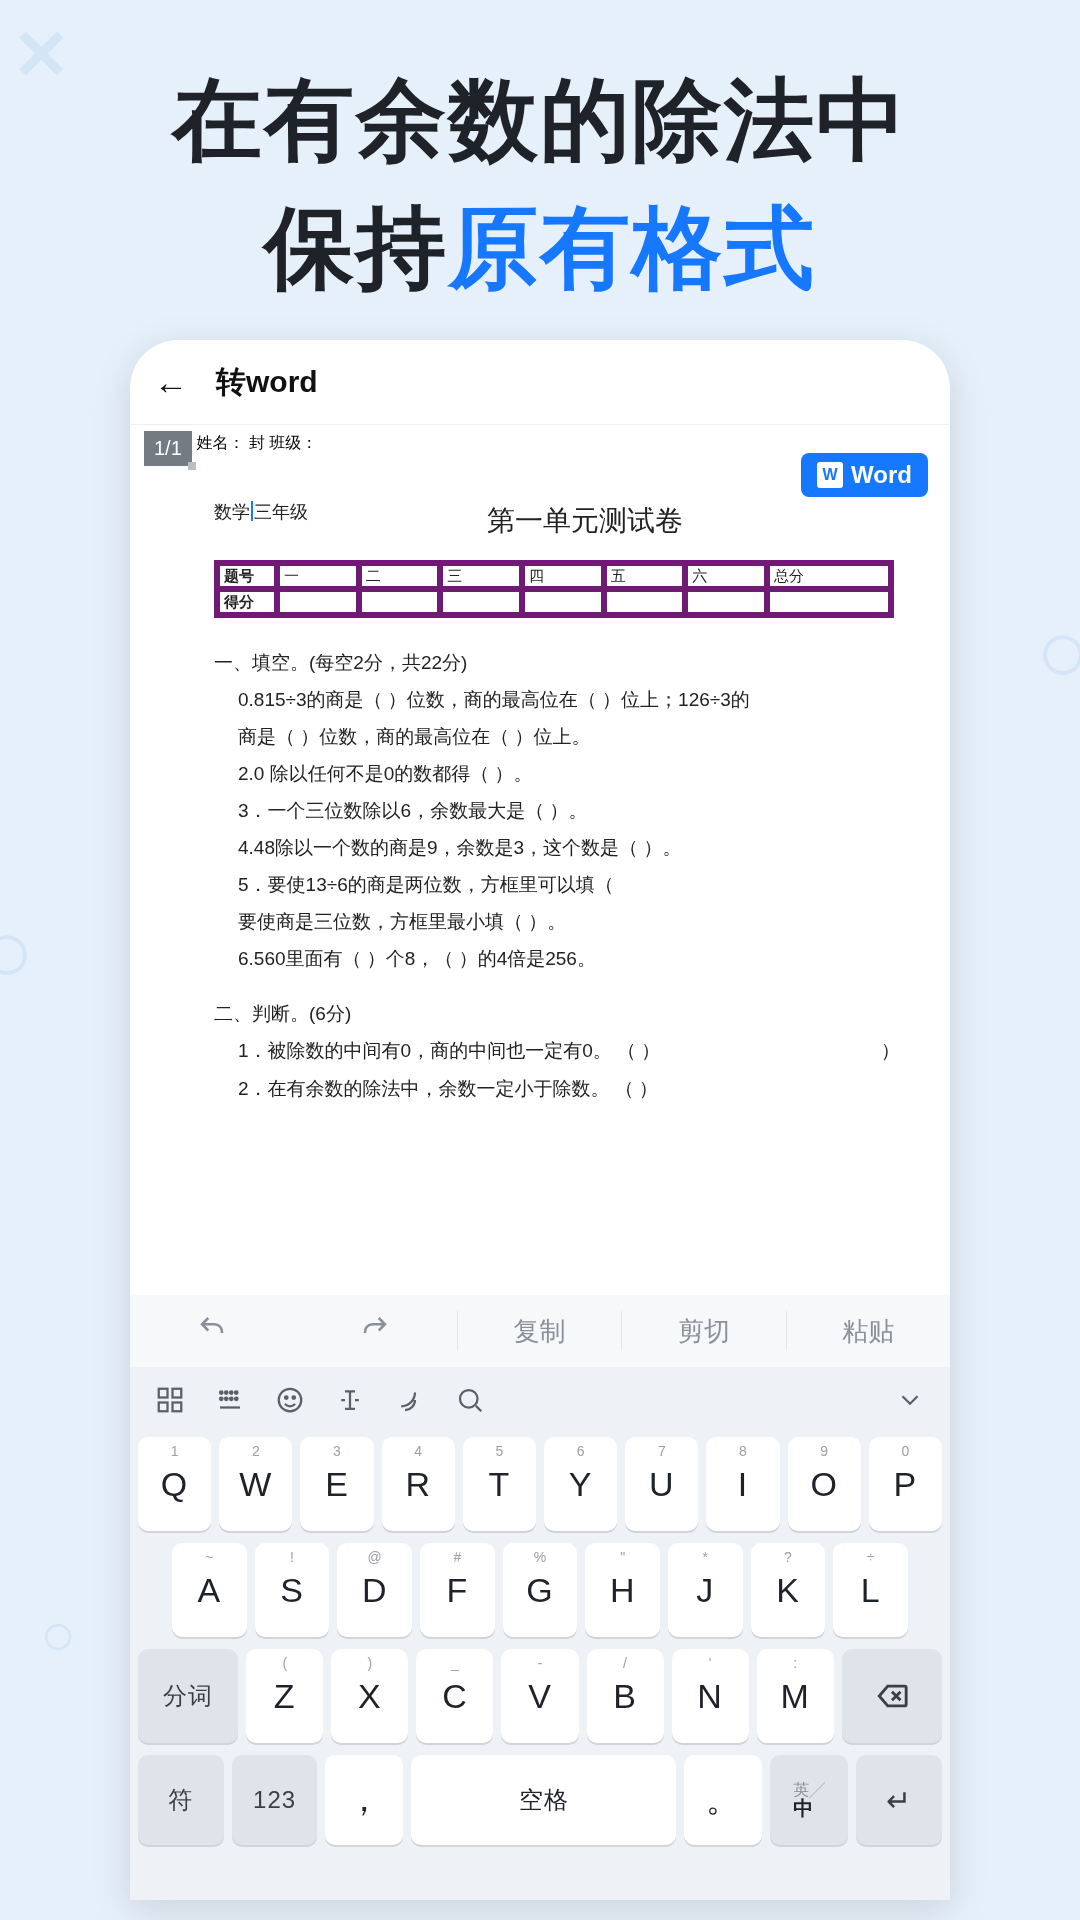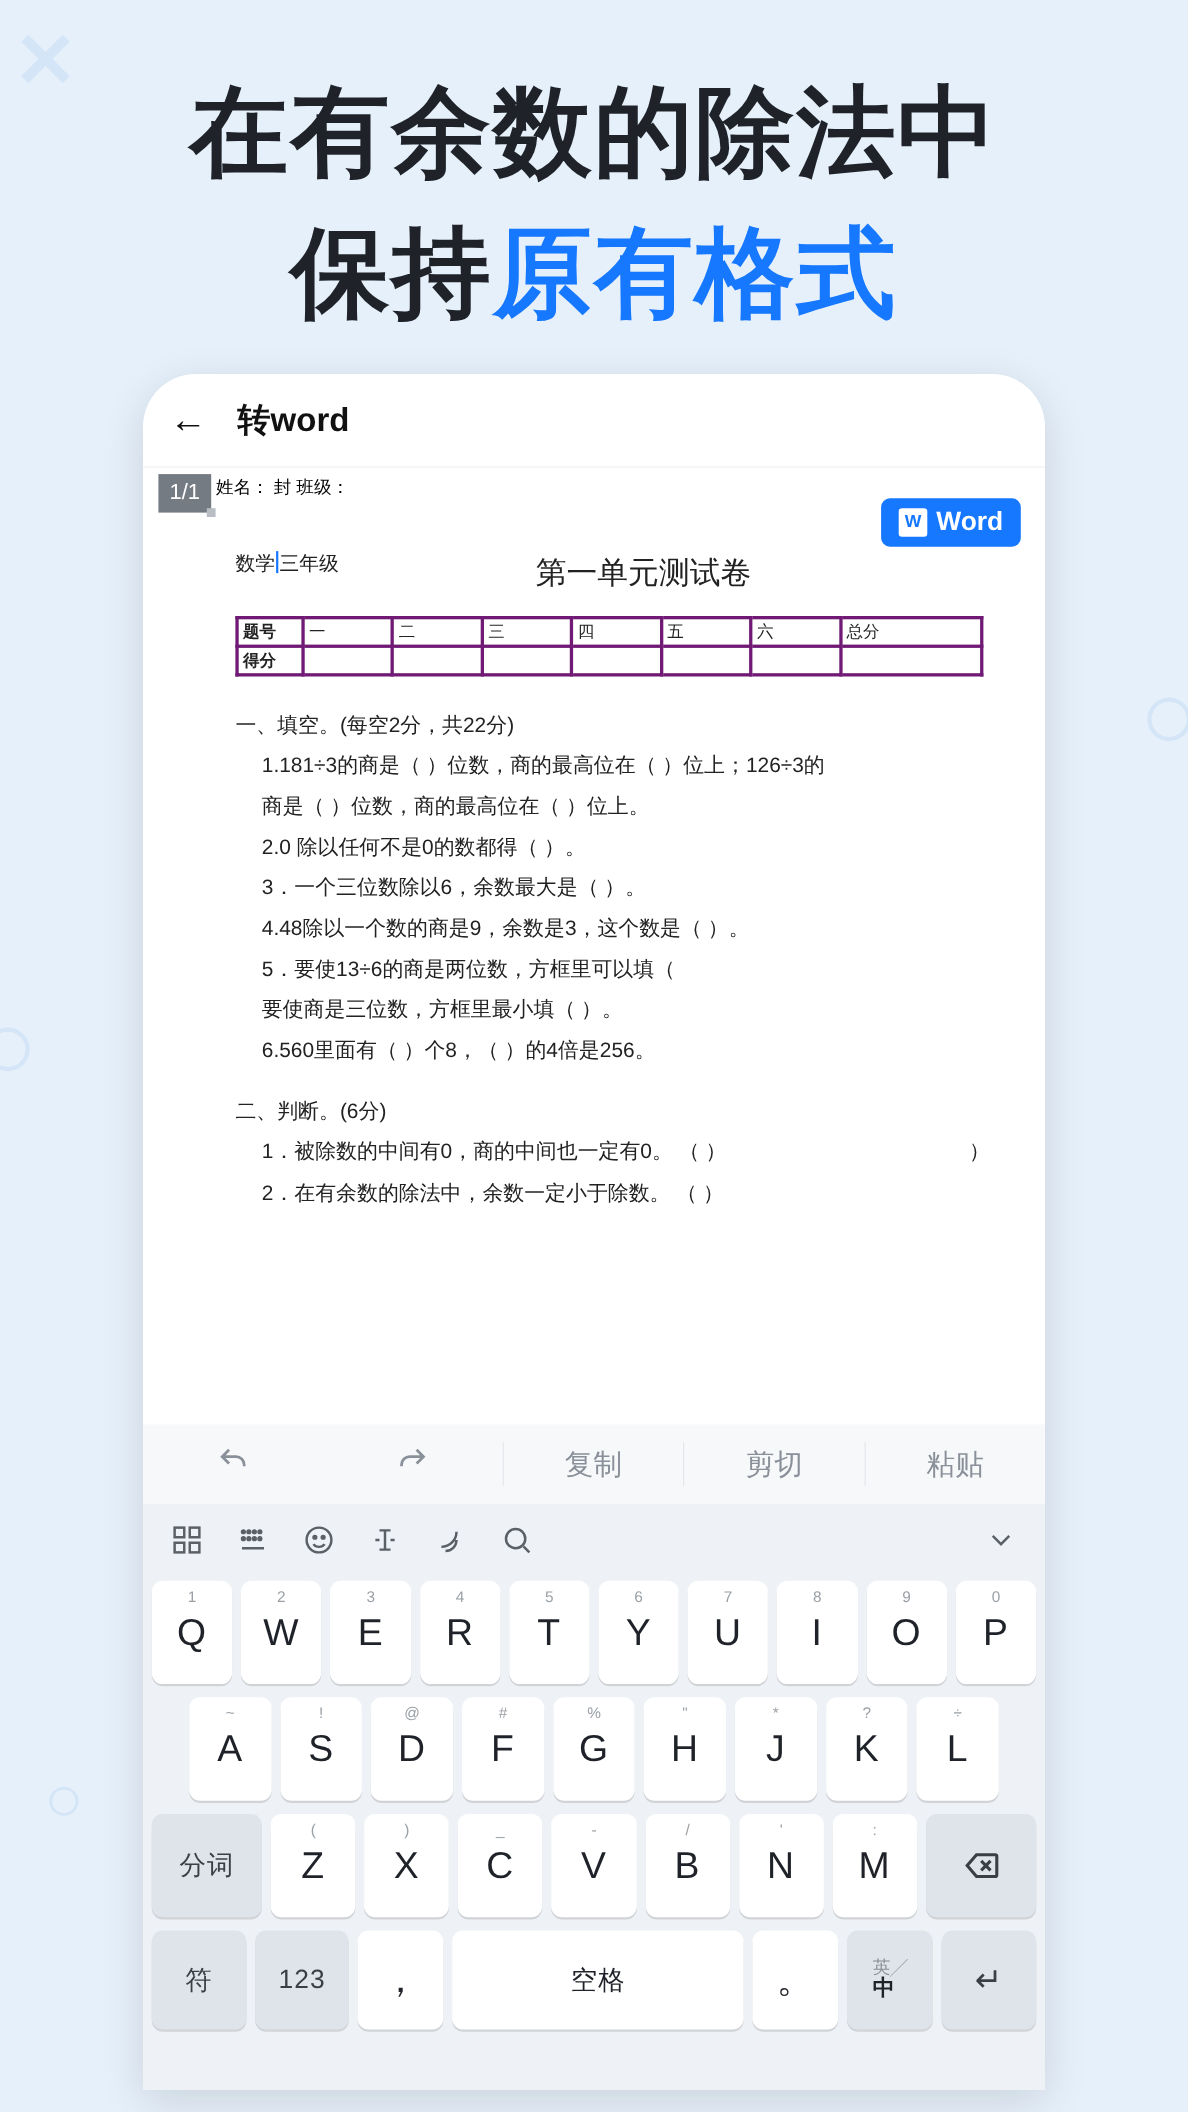--- a/index.html
+++ b/index.html
@@ -56,21 +56,21 @@
 
 .doc { margin-top: 46px; padding: 0 10px 0 10px; font-size: 18px; color: #222; }
 .ml-xue{top:102px}
 .ml-xing{top:346px}
 .ml-feng{top:364px}
 .ml-ban{top:496px}
 .doc .top-row{ margin: 12px 0 0 60px; font-size:18px;}
 .doc .top-row .cursor{ display:inline-block; width:2px; height:20px; background:#1677ff; vertical-align:-3px; margin:0 1px;}
 .doc .center-title{ text-align:center; font-size:28px; margin-top:-22px; margin-left:90px;}
 .doc table{ border-collapse: collapse; margin: 20px 0 0 60px; width: 680px; font-size:15px;}
-.doc th,.doc td{ border:3px solid #701a75; height:26px; padding:0 4px; text-align:left;}
+.doc th,.doc td{ border:6px solid #701a75; height:26px; padding:0 4px; text-align:left;}
 .doc .sec{ margin: 26px 0 0 60px; font-size:19px; line-height:1.95;}
 .doc .ind{ padding-left: 24px;}
 .rightparen{position:absolute; right:26px;}
 
 
 .edittb { height: 72px; background:#f7f8fa; display:flex; align-items:center; justify-content:space-around; color:#8a9099; font-size:26px;}
 .edittb .btn{ flex:1; text-align:center; }
 .edittb .sep{ width:1px; height:40px; background:#e2e5ea;}
 .edittb svg{width:30px;height:30px;stroke:#8a9099;fill:none;stroke-width:2;}
 
@@ -160,21 +160,21 @@
               <td></td>
               <td></td>
               <td></td>
               <td></td>
         </tr>
       </tbody>
         </table>
 
       <div class="sec">
         <div>一、填空。(每空2分，共22分)</div>
-        <div class="ind">1.181÷3的商是（  ）位数，商的最高位在（  ）位上；126÷3的</div>
+        <div class="ind">0.815÷3的商是（  ）位数，商的最高位在（  ）位上；126÷3的</div>
         <div class="ind">商是（  ）位数，商的最高位在（  ）位上。</div>
         <div class="ind">2.0 除以任何不是0的数都得（  ）。</div>
         <div class="ind">3．一个三位数除以6，余数最大是（  ）。</div>
         <div class="ind">4.48除以一个数的商是9，余数是3，这个数是（  ）。</div>
         <div class="ind">5．要使13÷6的商是两位数，方框里可以填（</div>
         <div class="ind">要使商是三位数，方框里最小填（  ）。</div>
         <div class="ind">6.560里面有（  ）个8，（  ）的4倍是256。</div>
       </div>
 
       <div class="sec" style="margin-top:18px">

